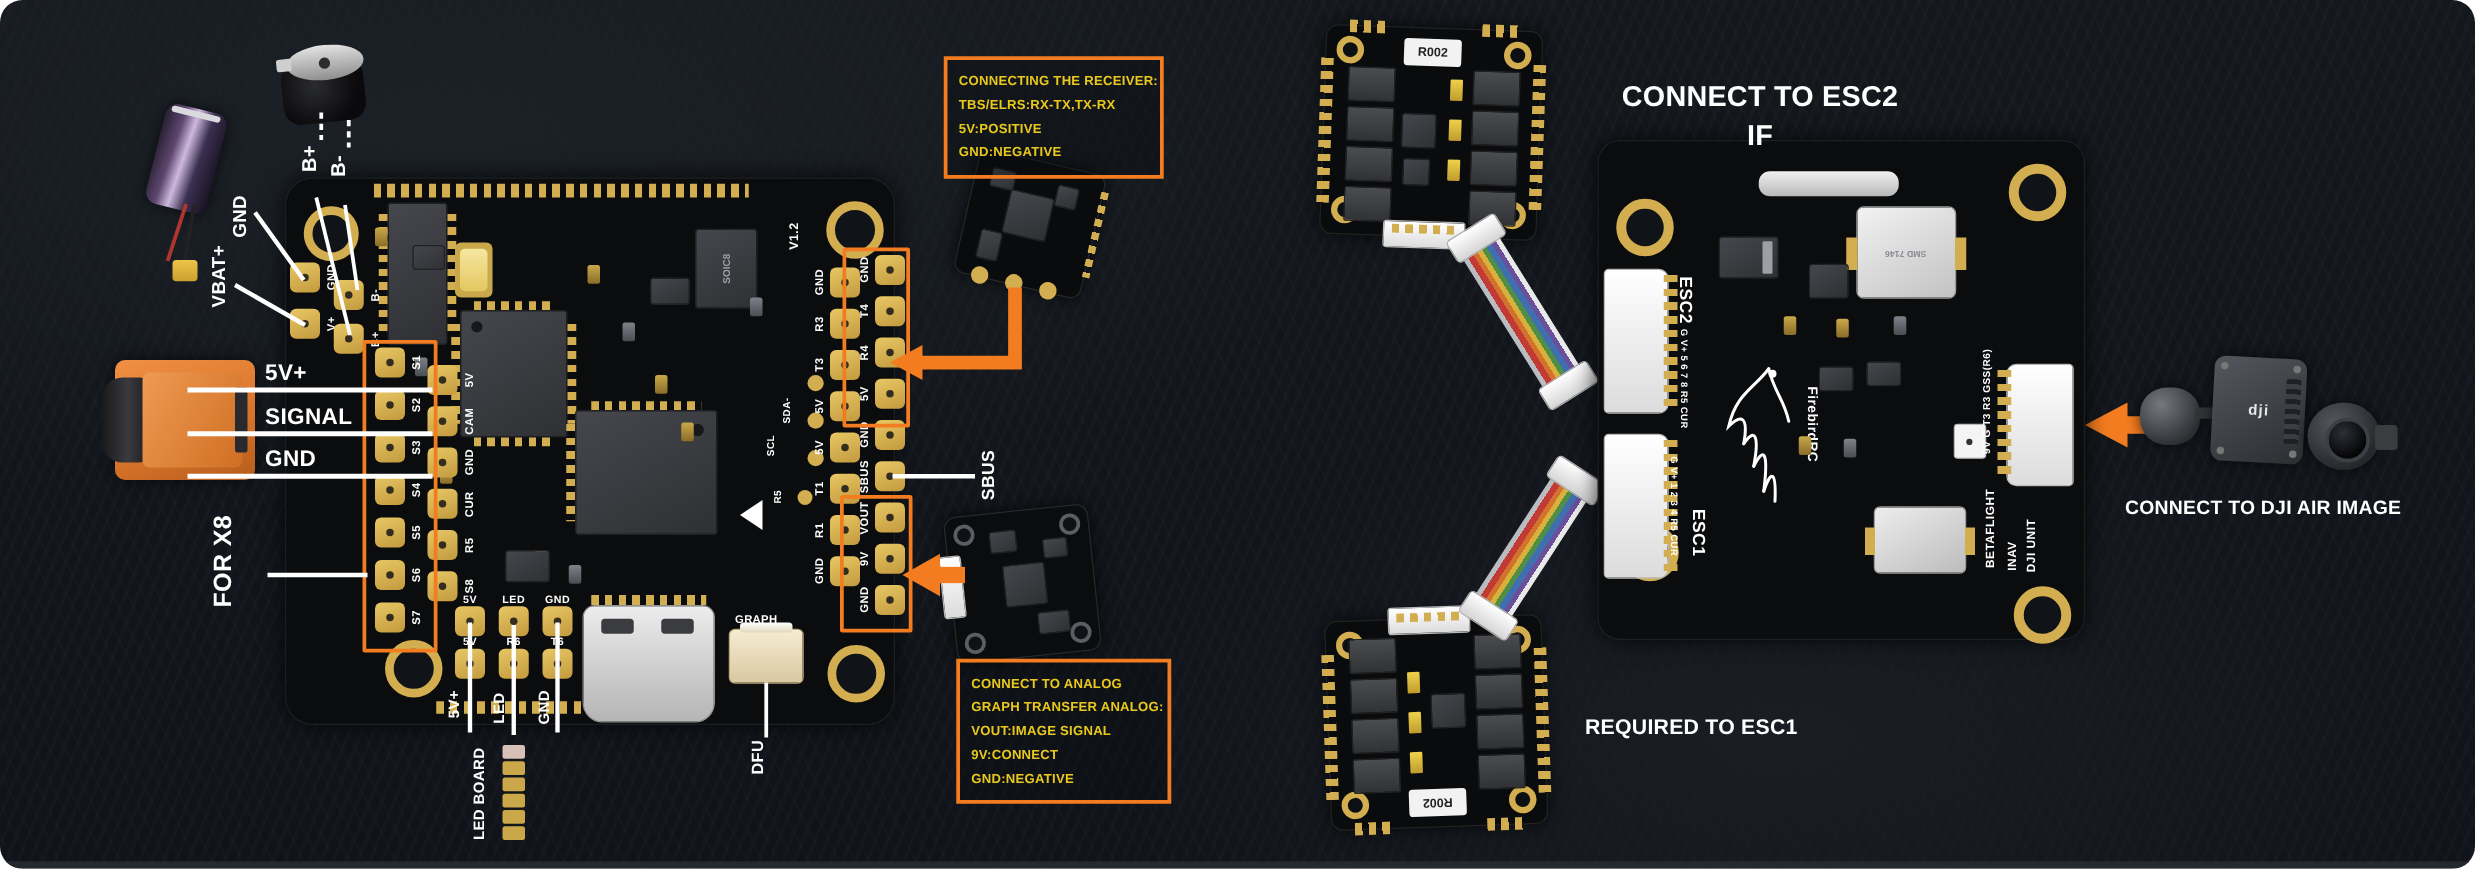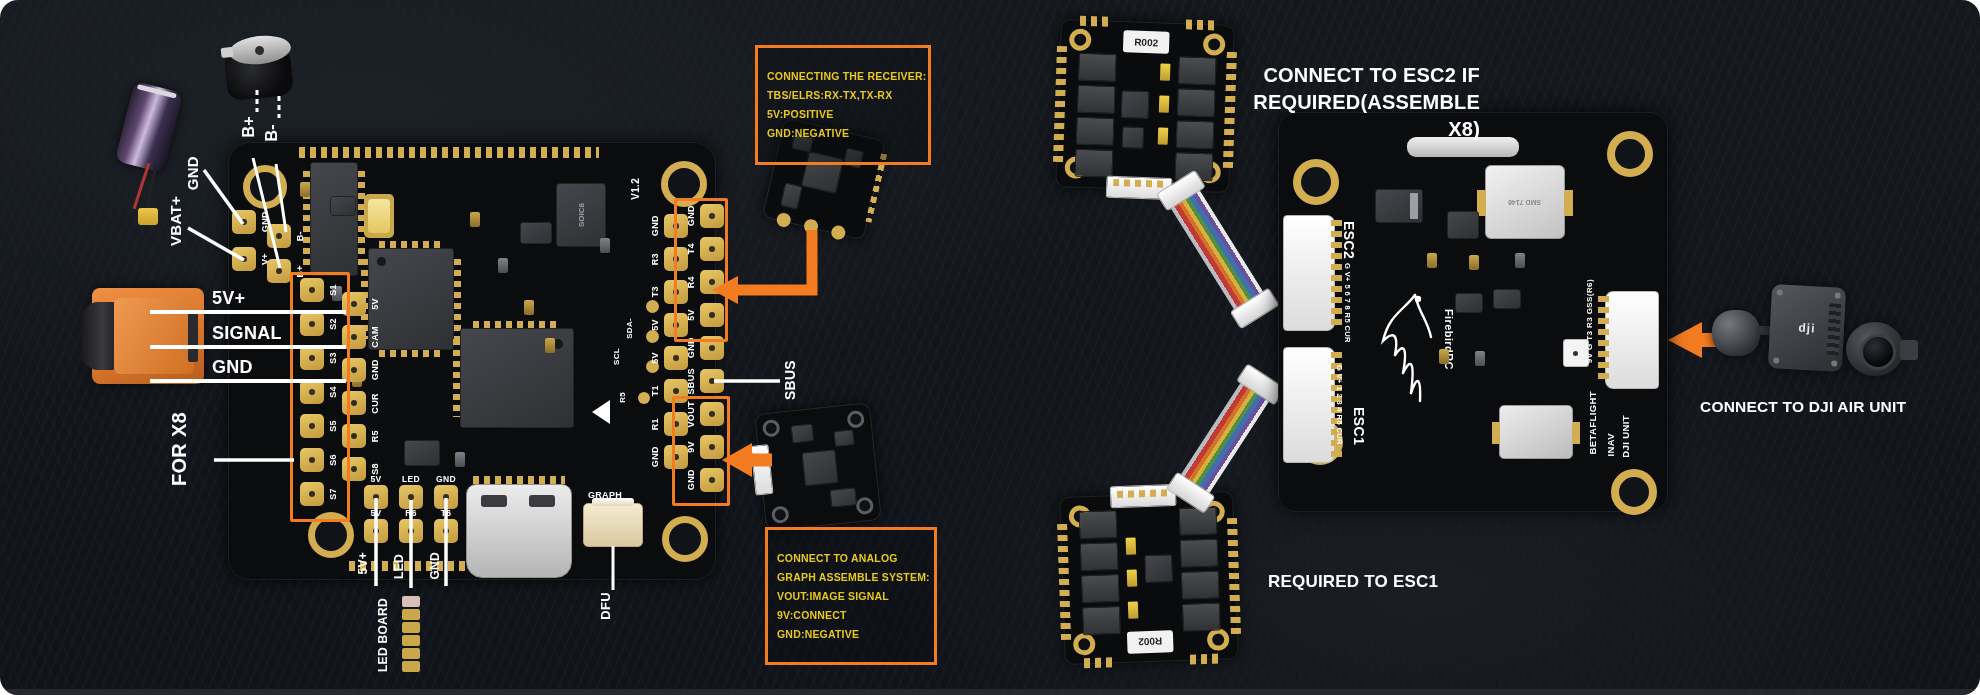--- a/index.html
+++ b/index.html
@@ -21,21 +21,21 @@
   .pad{width:24px;height:24px;border-radius:5px;background:linear-gradient(160deg,#e8c765,#c29a3e);position:relative;flex:0 0 auto;}
   .pad::after{content:'';position:absolute;width:6px;height:6px;border-radius:50%;background:#332d1f;top:50%;left:50%;transform:translate(-50%,-50%);}
   .pincol{position:absolute;display:flex;flex-direction:column;gap:9px;}
   .pinrow{display:flex;align-items:center;gap:4px;height:24px;}
   .pinrow.rev{flex-direction:row-reverse;}
   .pinrow .silk{font-size:9px;}
   .bprow{position:absolute;display:flex;gap:11px;}
   .bpin{display:flex;flex-direction:column;align-items:center;gap:1px;}
   .bpin .silk{font-size:8.5px;}
   .obox{position:absolute;border:3px solid #f47c20;border-radius:2px;}
-  .callout{position:absolute;border:3px solid #f47c20;background:rgba(10,12,14,.35);padding:19px 9px;}
+  .callout{position:absolute;border:3px solid #f47c20;background:rgba(10,12,14,.35);padding:8px 9px;}
   .callout div{color:#e9c81e;font-weight:bold;font-size:10.5px;line-height:1.8;letter-spacing:.2px;white-space:nowrap;}
   .chip{position:absolute;background:linear-gradient(150deg,#45474c,#2e3034);border:1px solid #202226;border-radius:3px;}
   .comb-v{background:repeating-linear-gradient(180deg,#d3ae50 0 6px,rgba(0,0,0,0) 6px 11px);}
   .comb-h{background:repeating-linear-gradient(90deg,#d3ae50 0 6px,rgba(0,0,0,0) 6px 11px);}
   .capp{position:absolute;width:10px;height:15px;background:linear-gradient(#caa84a,#8a6d28);border-radius:2px;}
   .capp.g{background:linear-gradient(#7e8187,#4a4d52);}
   .esc{position:absolute;width:172px;height:166px;background:#0a0b0d;border-radius:10px;border:1px solid #222;box-shadow:0 0 16px rgba(0,0,0,.8);}
   .esc .ring{position:absolute;width:22px;height:22px;border-radius:50%;border:5px solid #d3ae50;background:#0d1013;box-sizing:border-box;}
   .fet{position:absolute;width:36px;height:26px;background:linear-gradient(#4a4c50,#303236);border:1px solid #222;border-radius:2px;}
   .ycap{position:absolute;width:10px;height:17px;background:linear-gradient(#efd24a,#bf9c2e);border-radius:1px;}
@@ -396,21 +396,21 @@
   <span class="wl vtx" style="left:782px;top:360px;font-size:14px;">SBUS</span>
 
   <div class="callout" style="left:755px;top:45px;width:152px;">
       <div>CONNECTING THE RECEIVER:</div>
       <div>TBS/ELRS:RX-TX,TX-RX</div>
       <div>5V:POSITIVE</div>
       <div>GND:NEGATIVE</div>
     </div>
   <div class="callout" style="left:765px;top:527px;width:148px;">
       <div>CONNECT TO ANALOG</div>
-      <div>GRAPH ASSEMBLE SYSTEM:</div>
+      <div>GRAPH TRANSFER ANALOG:</div>
       <div>VOUT:IMAGE SIGNAL</div>
       <div>9V:CONNECT</div>
       <div>GND:NEGATIVE</div>
     </div>
 
   <div class="esc" style="left:1058px;top:22px;transform:rotate(2deg);">
     <div class="ring" style="left:8px;top:8px;"></div>
       <div class="ring" style="right:8px;top:8px;"></div>
     <div class="ring" style="left:8px;bottom:8px;"></div>
       <div class="ring" style="right:8px;bottom:8px;"></div>
@@ -545,21 +545,20 @@
     <div class="abs" style="right:5px;top:5px;width:6px;height:6px;border-radius:50%;background:#777;"></div>
     <div class="abs" style="left:5px;bottom:5px;width:6px;height:6px;border-radius:50%;background:#777;"></div>
     <div class="abs" style="right:5px;bottom:5px;width:6px;height:6px;border-radius:50%;background:#777;"></div>
     <div class="abs" style="right:4px;top:16px;width:12px;height:52px;background:repeating-linear-gradient(180deg,#1f2125 0 4px,#3c3e43 4px 8px);border-radius:2px;"></div>
   </div>
   <div class="abs" style="left:1846px;top:322px;width:58px;height:54px;border-radius:50%;background:radial-gradient(circle at 38% 32%,#55585e,#26282c 70%);box-shadow:0 0 10px rgba(0,0,0,.7);">
     <div class="abs" style="left:14px;top:12px;width:30px;height:30px;border-radius:50%;background:radial-gradient(circle at 38% 32%,#2c3038,#050506 70%);border:3px solid #3c3f44;box-sizing:content-box;"></div>
     <div class="abs" style="right:-14px;top:18px;width:18px;height:20px;background:#3a3c40;border-radius:3px;"></div>
   </div>
 
-  <div class="note" style="left:1240px;top:62px;width:240px;text-align:right;font-size:20px;line-height:1.35;">
+  <div class="note" style="left:1288px;top:62px;width:240px;text-align:center;font-size:23px;line-height:1.35;">
     <div>CONNECT TO ESC2 IF</div>
-    <div>REQUIRED(ASSEMBLE X8)</div>
   </div>
   <div class="note" style="left:1268px;top:572px;font-size:17px;">REQUIRED TO ESC1</div>
-  <div class="note" style="left:1700px;top:398px;font-size:15.5px;">CONNECT TO DJI AIR UNIT</div>
+  <div class="note" style="left:1700px;top:398px;font-size:15.5px;">CONNECT TO DJI AIR IMAGE</div>
 
   <div class="abs" style="left:0;bottom:0;width:100%;height:6px;background:#2c3036;opacity:.75;"></div>
 </div>
 
 </body></html>

